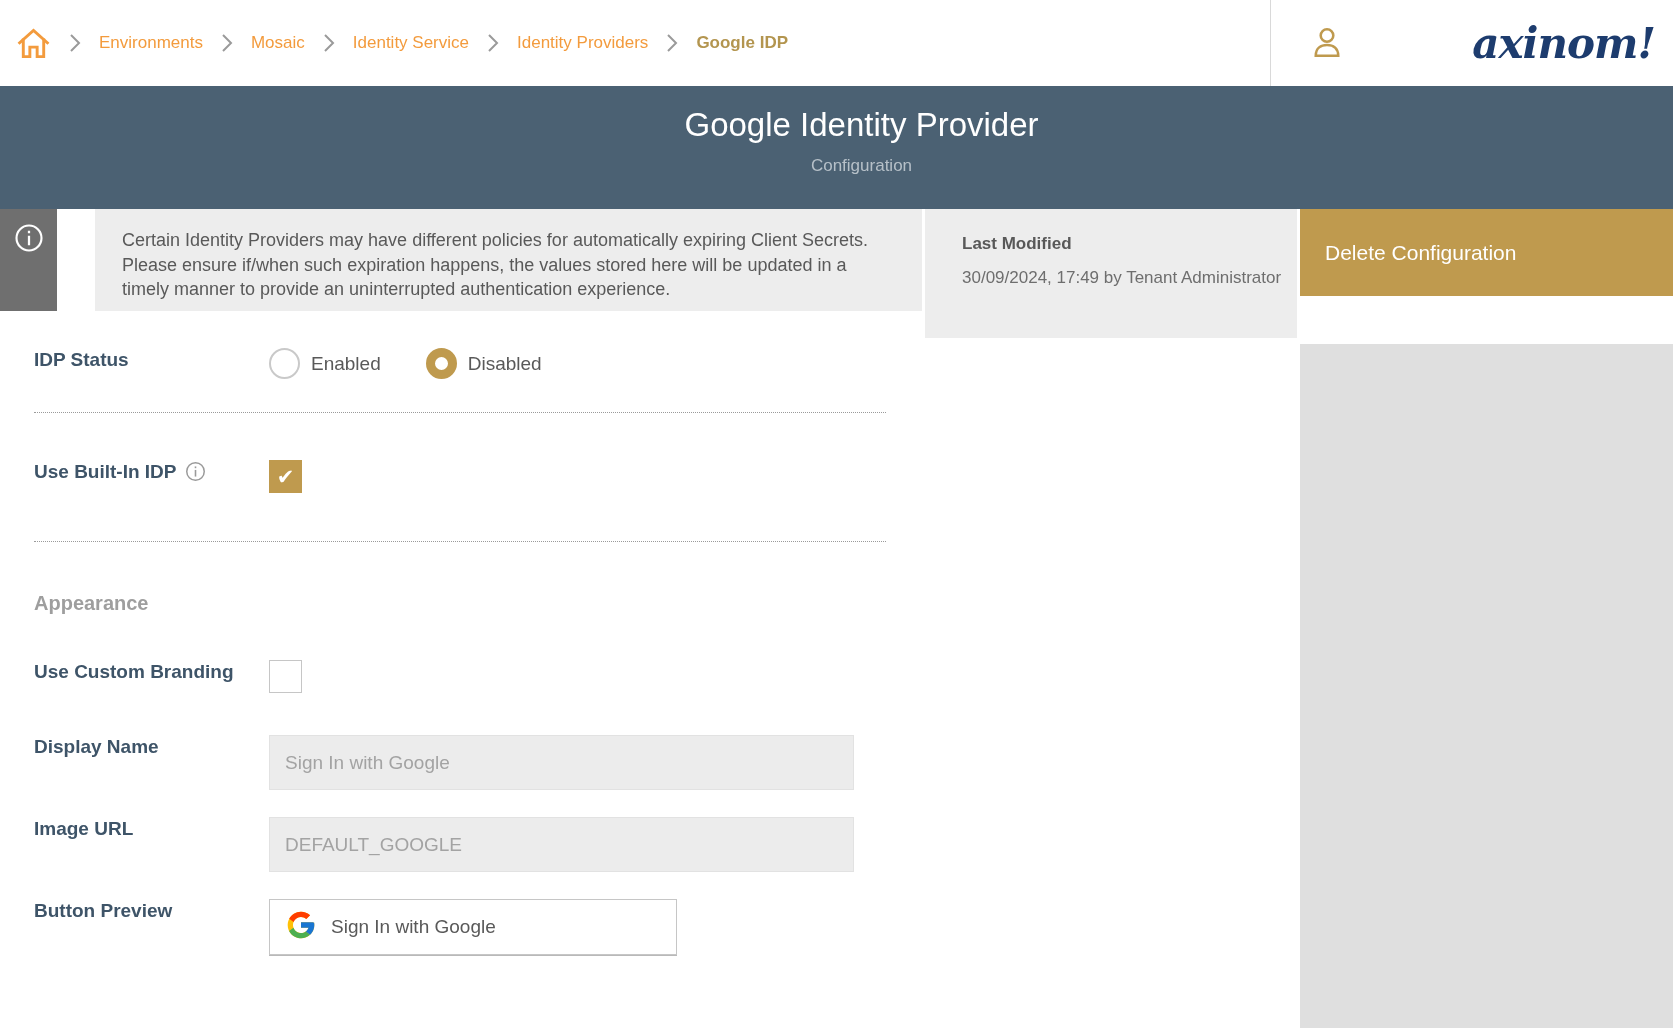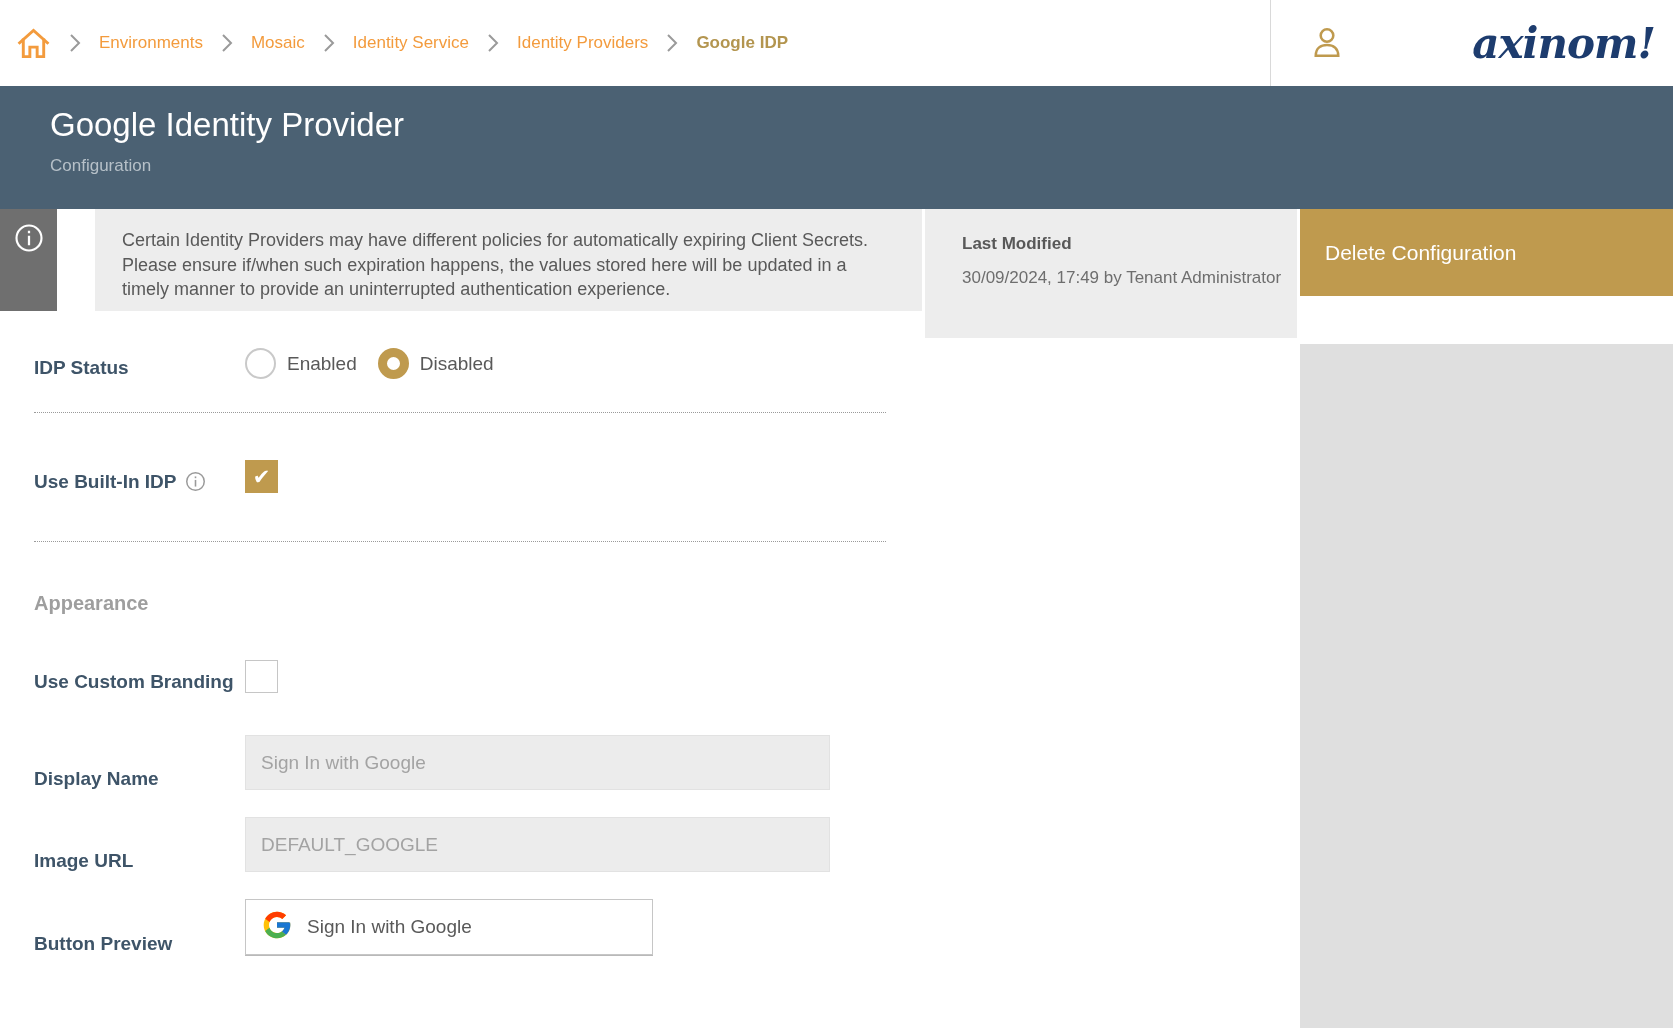--- a/index.html
+++ b/index.html
@@ -14,39 +14,39 @@
   .crumb-sep { margin:0 18px; display:flex; align-items:center; }
   .crumb-link { font-size:17px; color:#f39b3d; cursor:pointer; text-decoration:none; }
   .crumb-current { font-size:17px; color:#b3954f; font-weight:bold; }
   .topbar-right { width:403px; border-left:1px solid #d9d9d9; display:flex; align-items:center;
                   justify-content:space-between; padding:0 18px 0 38px; }
   .user-icon { cursor:pointer; display:flex; }
   .logo { font-family:"DejaVu Serif", serif; font-style:italic; font-weight:bold;
           font-size:42px; color:#1d3c6e; letter-spacing:-1px; user-select:none; }
 
   
-  .page-header { height:123px; background:#4b6173; padding:20px 0 0 50px; }
+  .page-header { height:123px; background:#4b6173; padding:20px 0 0 50px;text-align:center; }
   .page-title { color:#ffffff; font-size:33px; font-weight:400; }
   .page-subtitle { color:#b6c0c8; font-size:17px; margin-top:12px; }
 
   
   .content { display:flex; height:819px; }
   .main { width:922px; background:#fff; }
   .meta { width:372px; margin-left:3px; display:flex; flex-direction:column; }
   .rightcol { width:373px; margin-left:3px; display:flex; flex-direction:column;gap:48px; }
 
   
   .banner { height:102px; display:flex;gap:38px; }
   .banner-iconbox { width:57px; background:#6f6f6f; display:flex; justify-content:center; padding-top:14px; }
   .banner-body { flex:1; background:#ededed; padding:19px 38px 0 27px;
                  font-size:18px; line-height:24.5px; color:#595959; }
 
   
   .form { padding:0 36px 0 34px; }
-  .form-row { display:flex; align-items:flex-end; }
+  .form-row { display:flex; align-items:flex-start;gap:24px; }
   .form-label { width:211px; flex-shrink:0; font-size:19px; font-weight:bold; color:#3e5468; line-height:23px; }
   .sep { border-top:1px dotted #9a9a9a; height:0; margin:0; }
 
   .row-idp { margin-top:37px; }
   .sep-1 { margin-top:33px; }
   .row-builtin { margin-top:47px; }
   .sep-2 { margin-top:48px; }
   .section-heading { margin-top:50px; font-size:20px; font-weight:bold; color:#9e9e9e; }
   .row-branding { margin-top:45px; }
   .row-display { margin-top:42px; }

